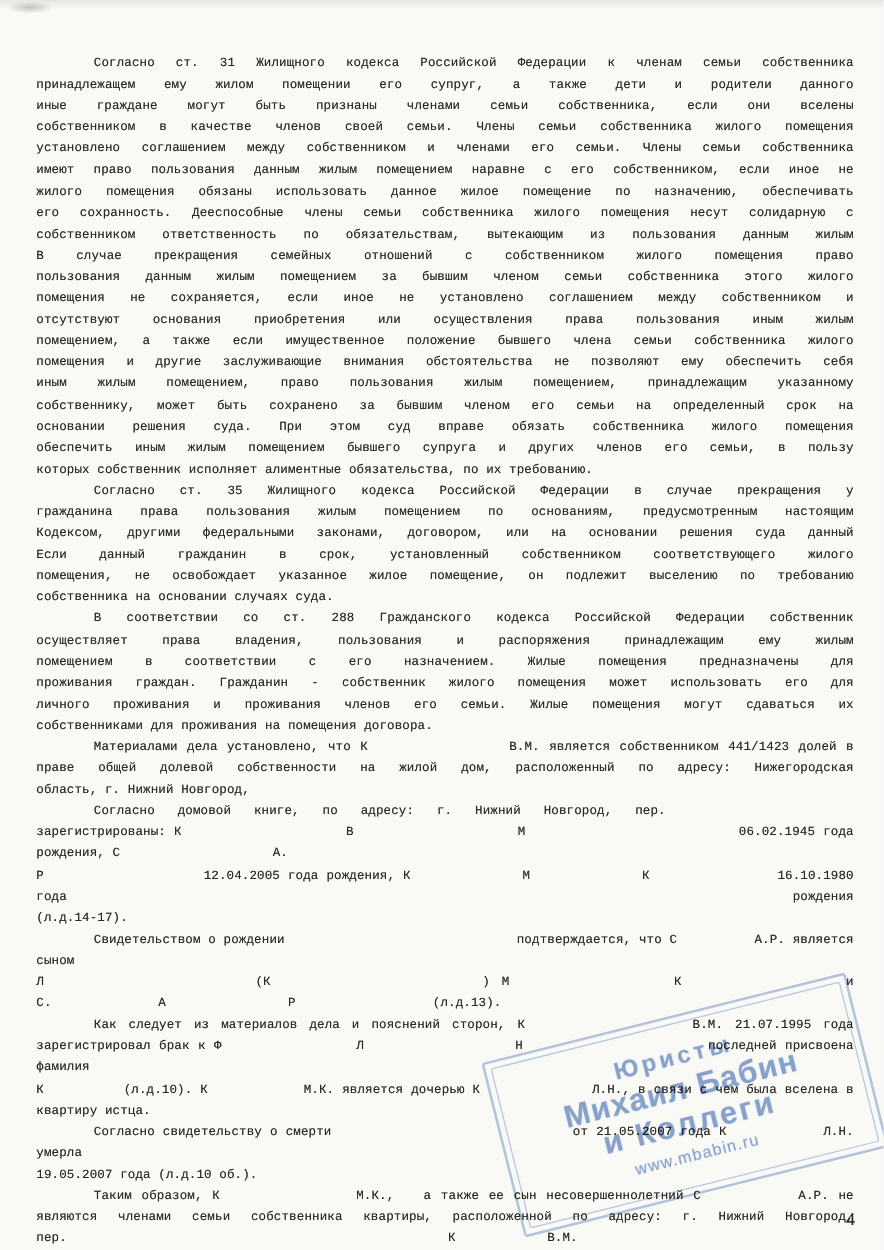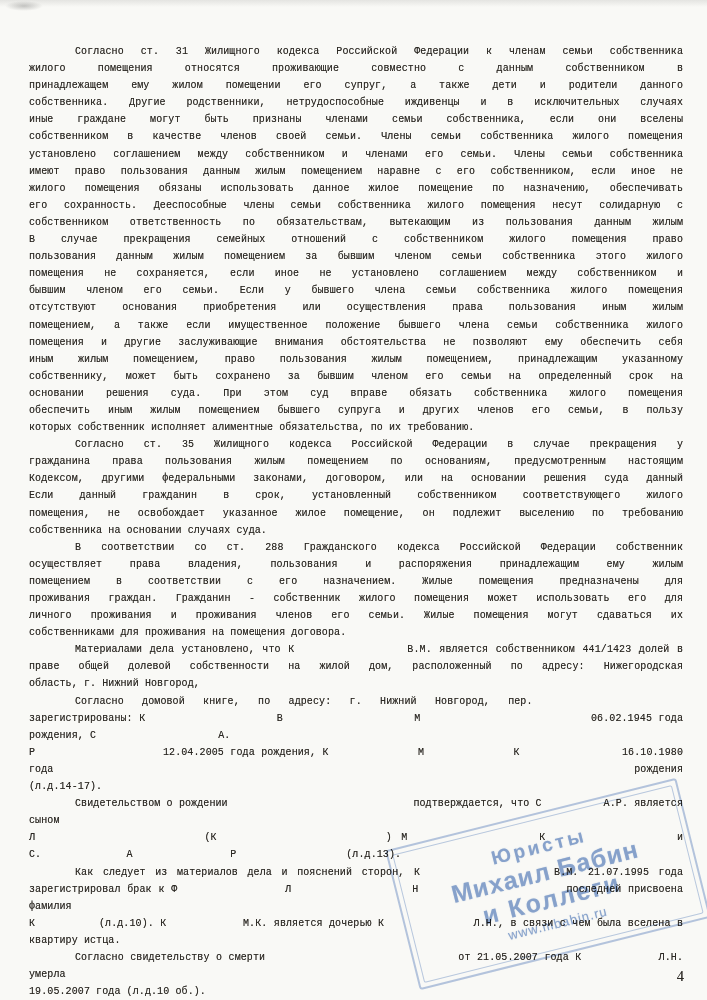--- a/index.html
+++ b/index.html
@@ -92,34 +92,31 @@
 </head>
 <body>
 
 <div class="page">
 
   <div class="edge-top"></div>
   <div class="smudge-tl"></div>
 
   <div class="doc">
       <div class="ln first">Согласно ст. 31 Жилищного кодекса Российской Федерации к членам семьи собственника</div>
-      <div class="ln">жилого помещения относятся проживающие совместно с данным собственником в</div>
       <div class="ln">принадлежащем ему жилом помещении его супруг, а также дети и родители данного</div>
-      <div class="ln">собственника. Другие родственники, нетрудоспособные иждивенцы и в исключительных случаях</div>
       <div class="ln">иные граждане могут быть признаны членами семьи собственника, если они вселены</div>
       <div class="ln">собственником в качестве членов своей семьи. Члены семьи собственника жилого помещения</div>
       <div class="ln">установлено соглашением между собственником и членами его семьи. Члены семьи собственника</div>
       <div class="ln">имеют право пользования данным жилым помещением наравне с его собственником, если иное не</div>
       <div class="ln">жилого помещения обязаны использовать данное жилое помещение по назначению, обеспечивать</div>
       <div class="ln">его сохранность. Дееспособные члены семьи собственника жилого помещения несут солидарную с</div>
       <div class="ln">собственником ответственность по обязательствам, вытекающим из пользования данным жилым</div>
       <div class="ln">В случае прекращения семейных отношений с собственником жилого помещения право</div>
       <div class="ln">пользования данным жилым помещением за бывшим членом семьи собственника этого жилого</div>
       <div class="ln">помещения не сохраняется, если иное не установлено соглашением между собственником и</div>
-      <div class="ln">бывшим членом его семьи. Если у бывшего члена семьи собственника жилого помещения</div>
       <div class="ln">отсутствуют основания приобретения или осуществления права пользования иным жилым</div>
       <div class="ln">помещением, а также если имущественное положение бывшего члена семьи собственника жилого</div>
       <div class="ln">помещения и другие заслуживающие внимания обстоятельства не позволяют ему обеспечить себя</div>
       <div class="ln">иным жилым помещением, право пользования жилым помещением, принадлежащим указанному</div>
       <div class="ln">собственнику, может быть сохранено за бывшим членом его семьи на определенный срок на</div>
       <div class="ln">основании решения суда. При этом суд вправе обязать собственника жилого помещения</div>
       <div class="ln">обеспечить иным жилым помещением бывшего супруга и других членов его семьи, в пользу</div>
       <div class="ln nj">которых собственник исполняет алиментные обязательства, по их требованию.</div>
       <div class="ln first">Согласно ст. 35 Жилищного кодекса Российской Федерации в случае прекращения у</div>
       <div class="ln">гражданина права пользования жилым помещением по основаниям, предусмотренным настоящим</div>

